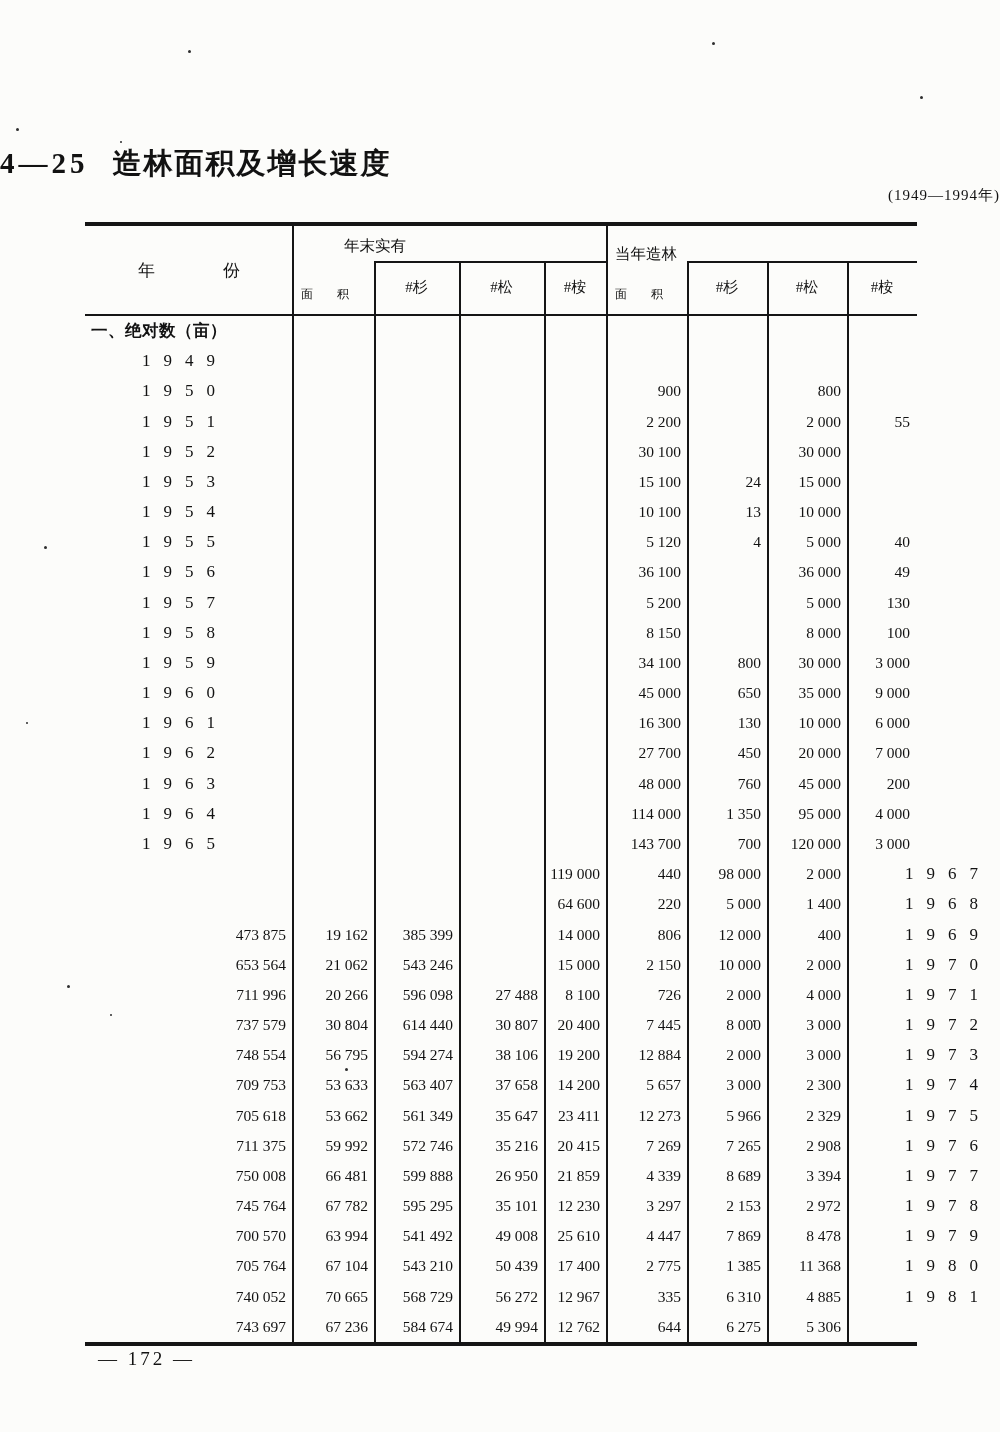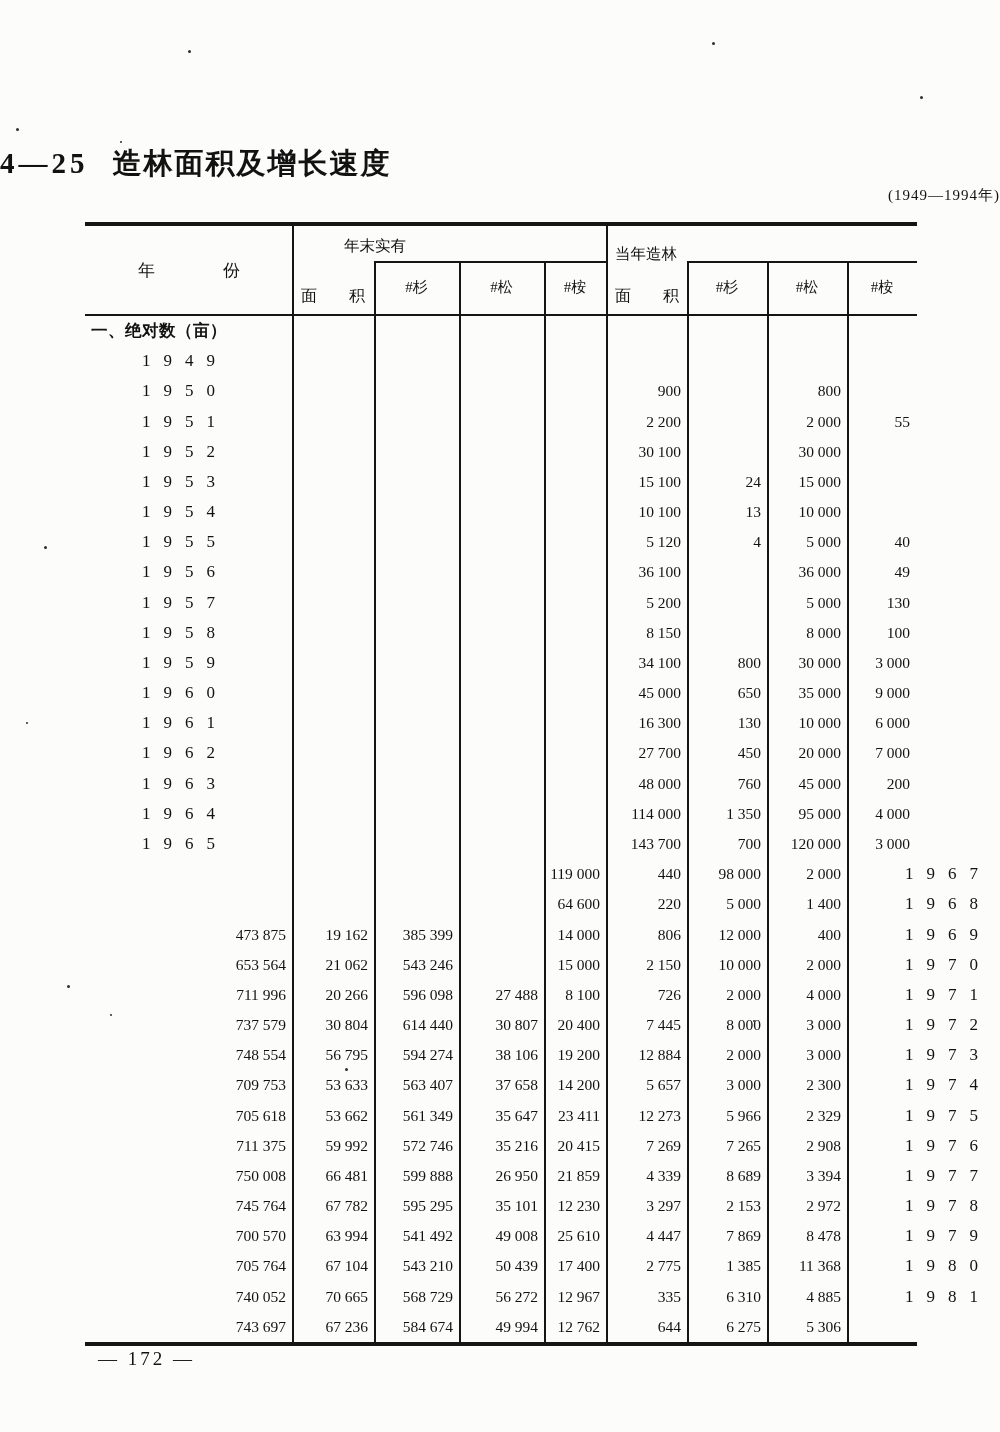--- a/index.html
+++ b/index.html
@@ -29,21 +29,21 @@
     box-sizing:border-box;
   }
   .vline{position:absolute;width:2px;background:#151515;bottom:0;}
   .hline{position:absolute;height:2px;background:#151515;}
   .h-year{
     position:absolute;left:0;top:0;width:208px;height:88px;
     display:flex;align-items:center;justify-content:center;
     font-size:17px;white-space:pre;
   }
   .h-group{position:absolute;font-size:15.5px;white-space:pre;}
-  .h-area{position:absolute;font-size:16px;white-space:pre;text-align:center;}
+  .h-area{position:absolute;font-size:12px;white-space:pre;text-align:center;}
   .h-sub{
     position:absolute;top:35px;height:53px;
     display:flex;align-items:center;justify-content:center;
     font-size:15px;white-space:nowrap;
   }
   .tbody{
     position:absolute;left:0;top:90px;width:832px;height:1220px;
     display:grid;
     grid-template-columns:208px 82px 85px 85px 62px 81px 80px 80px 69px;
     grid-auto-rows:30.18px;

